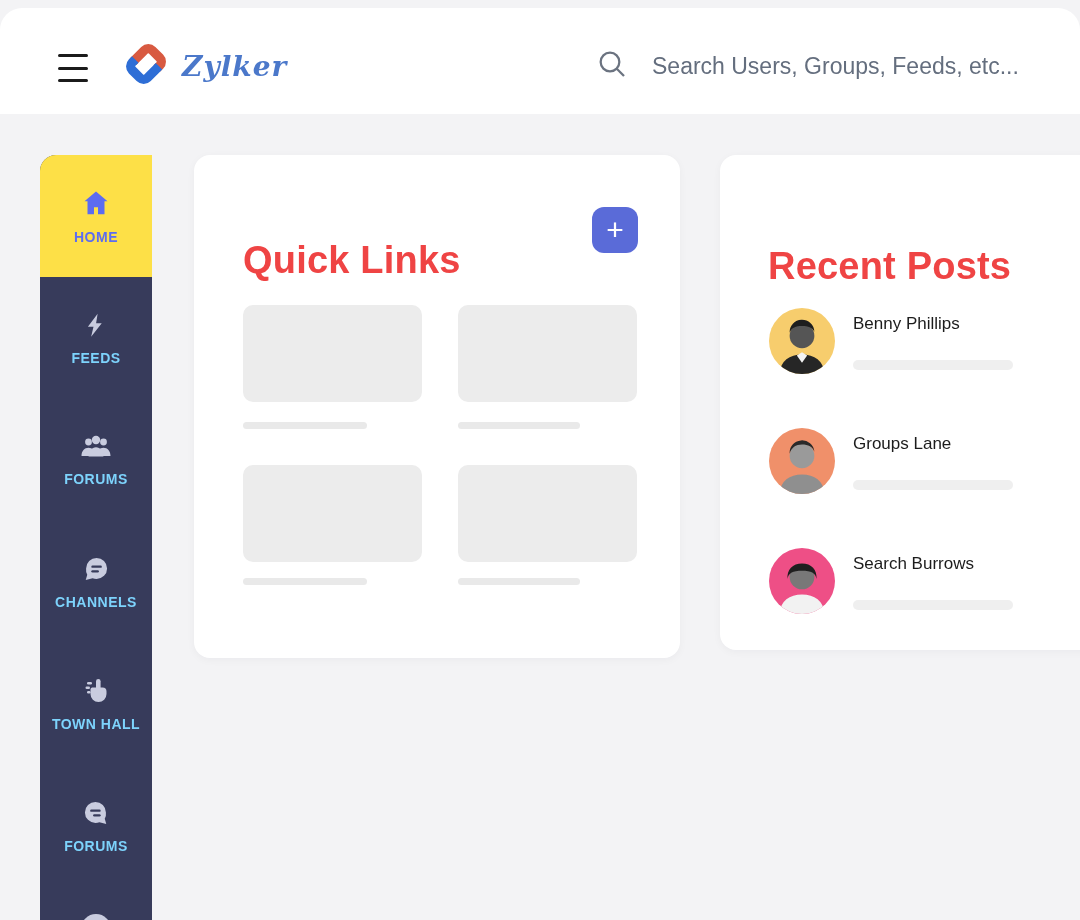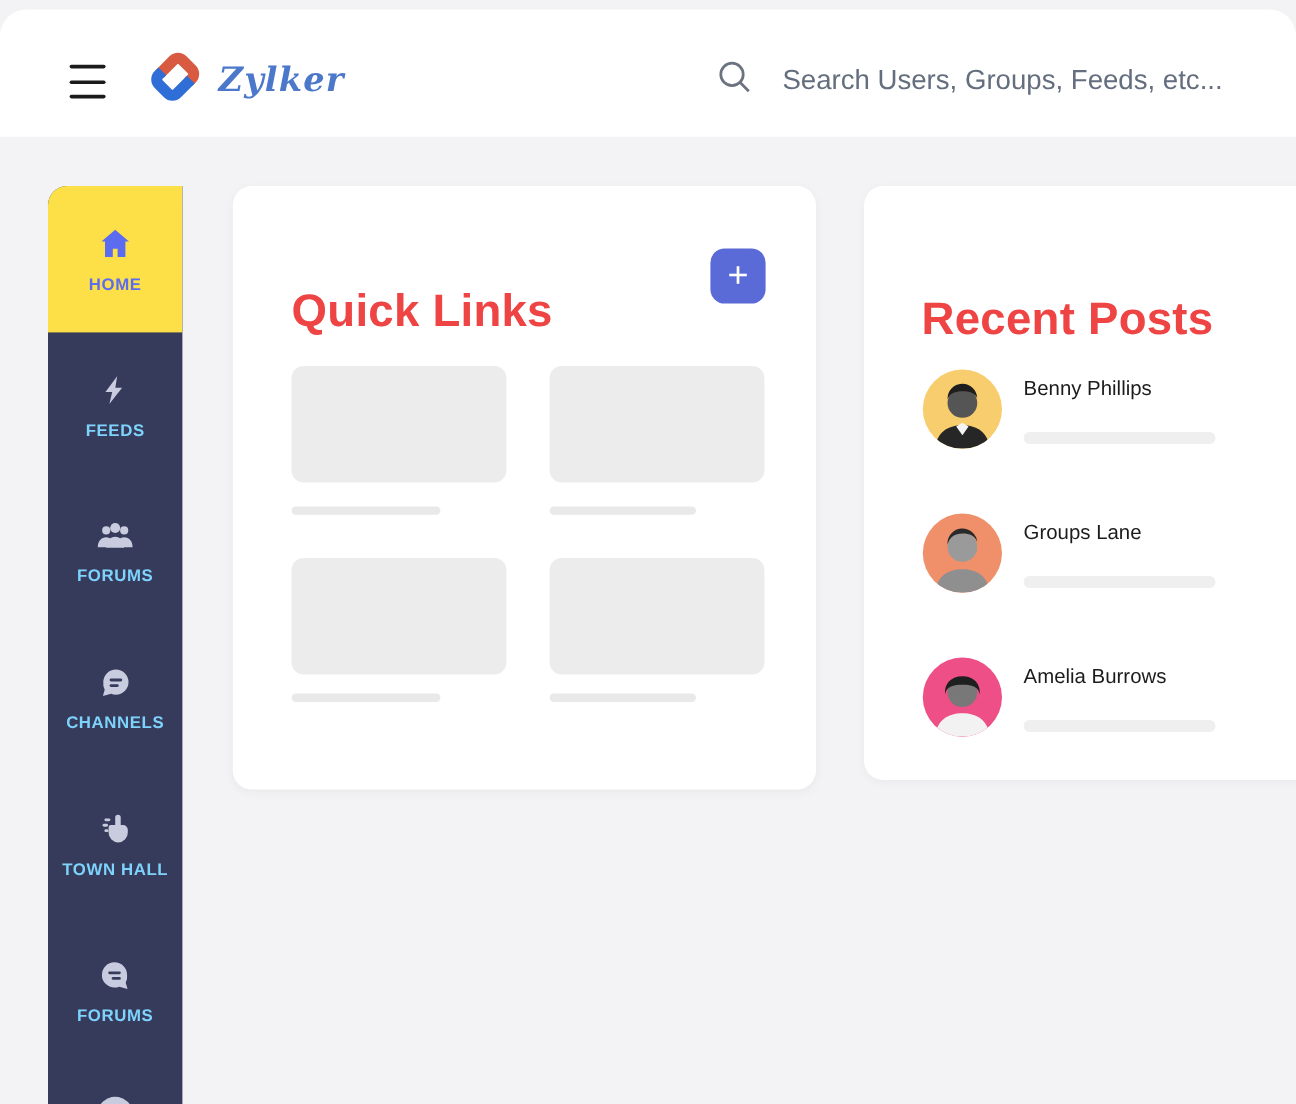--- a/index.html
+++ b/index.html
@@ -236,16 +236,16 @@
   </div>
 
   <div class="post" style="top:393px;">
     <div class="avatar" style="background-color: rgb(238, 79, 134);">
       <svg viewBox="0 0 64 64">
         <circle cx="32" cy="28" r="12" fill="#787878"></circle>
         <path d="M18 30c-1-9 5-15 14-15s15 6 14 15c-1-6-5-8-14-8s-13 2-14 8z" fill="#1f1f1f"></path>
         <path d="M10 64c1-13 10-19 22-19s21 6 22 19z" fill="#f2f2f2"></path>
       </svg>
     </div>
-    <span class="name">Amelia Burrows</span>
+    <span class="name">Search Burrows</span>
     <div class="pill"></div>
   </div>
 </section>
 
 </body></html>

